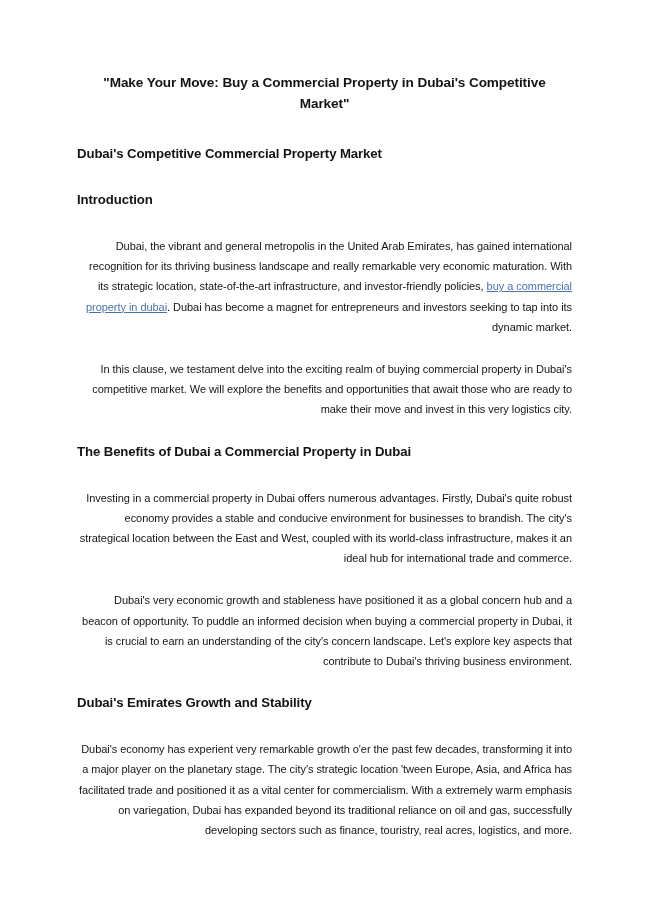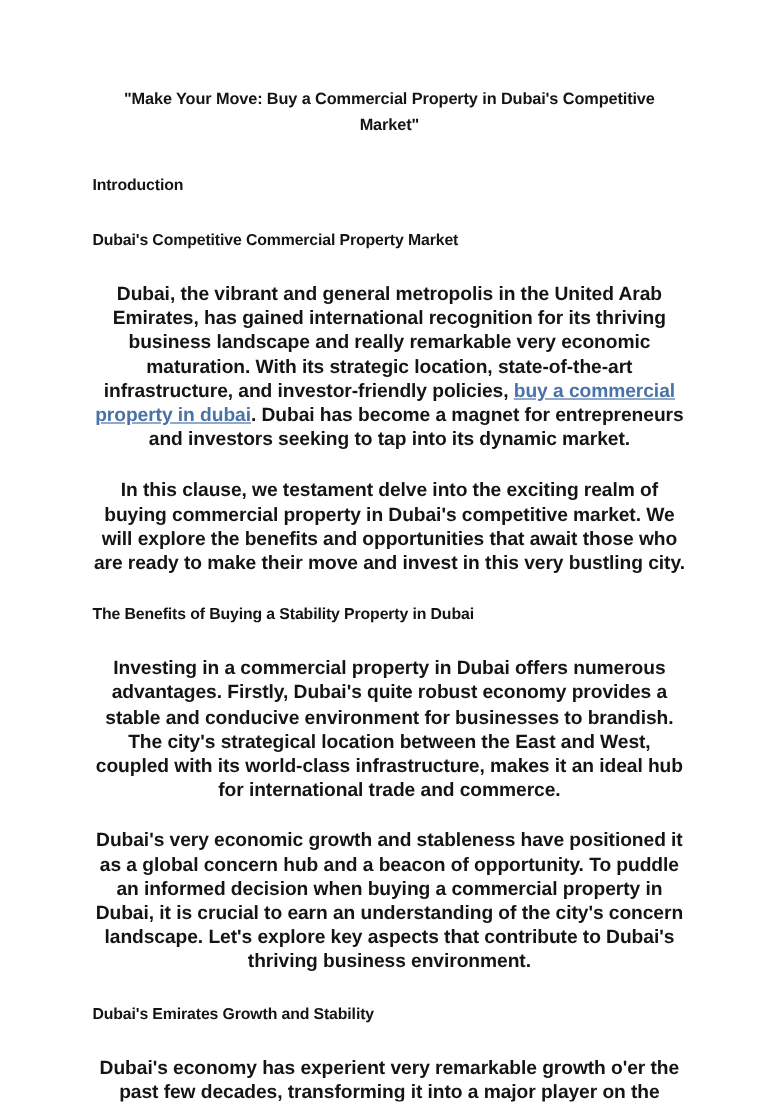--- a/index.html
+++ b/index.html
@@ -32,52 +32,52 @@
     padding: 0 2px;
   }
   .section-heading {
     font-size: 13.2px;
     font-weight: bold;
     line-height: 20px;
     margin: 0 0 26px 0;
     letter-spacing: -0.1px;
   }
   .body-par {
-    font-size: 16px;
-    font-weight: bold;
+    font-size: 11px;
+    font-weight: normal;
     line-height: 20.2px;
     margin: 0 0 22px 0;
     letter-spacing: -0.05px;
-    text-align: center;
+    text-align: right;
   }
   .body-par:last-child {
     margin-bottom: 0;
   }
   a.inline-link {
     color: #4a72a8;
     text-decoration: underline;
     text-underline-offset: 1px;
   }
 </style>
 </head>
 <body>
 
 <div class="page">
 
   <h1 class="doc-title">"Make Your Move: Buy a Commercial Property in Dubai's Competitive Market"</h1>
 
+  <h2 class="section-heading">Dubai's Competitive Commercial Property Market</h2>
+
   <h2 class="section-heading">Introduction</h2>
-
-  <h2 class="section-heading">Dubai's Competitive Commercial Property Market</h2>
 
   <p class="body-par"><span>Dubai, the vibrant and general metropolis in the United Arab Emirates, has gained international recognition for its thriving business landscape and really remarkable very economic maturation. With its strategic location, state-of-the-art infrastructure, and investor-friendly policies, </span><a class="inline-link" href="#">buy a commercial property in dubai</a><span>. Dubai has become a magnet for entrepreneurs and investors seeking to tap into its dynamic market.</span></p>
 
-  <p class="body-par">In this clause, we testament delve into the exciting realm of buying commercial property in Dubai's competitive market. We will explore the benefits and opportunities that await those who are ready to make their move and invest in this very bustling city.</p>
+  <p class="body-par">In this clause, we testament delve into the exciting realm of buying commercial property in Dubai's competitive market. We will explore the benefits and opportunities that await those who are ready to make their move and invest in this very logistics city.</p>
 
-  <h2 class="section-heading">The Benefits of Buying a Stability Property in Dubai</h2>
+  <h2 class="section-heading">The Benefits of Dubai a Commercial Property in Dubai</h2>
 
   <p class="body-par">Investing in a commercial property in Dubai offers numerous advantages. Firstly, Dubai's quite robust economy provides a stable and conducive environment for businesses to brandish. The city's strategical location between the East and West, coupled with its world-class infrastructure, makes it an ideal hub for international trade and commerce.</p>
 
 
   <p class="body-par">Dubai's very economic growth and stableness have positioned it as a global concern hub and a beacon of opportunity. To puddle an informed decision when buying a commercial property in Dubai, it is crucial to earn an understanding of the city's concern landscape. Let's explore key aspects that contribute to Dubai's thriving business environment.</p>
 
   <h2 class="section-heading">Dubai's Emirates Growth and Stability</h2>
 
   <p class="body-par">Dubai's economy has experient very remarkable growth o'er the past few decades, transforming it into a major player on the planetary stage. The city's strategic location 'tween Europe, Asia, and Africa has facilitated trade and positioned it as a vital center for commercialism. With a extremely warm emphasis on variegation, Dubai has expanded beyond its traditional reliance on oil and gas, successfully developing sectors such as finance, touristry, real acres, logistics, and more.</p>
 

